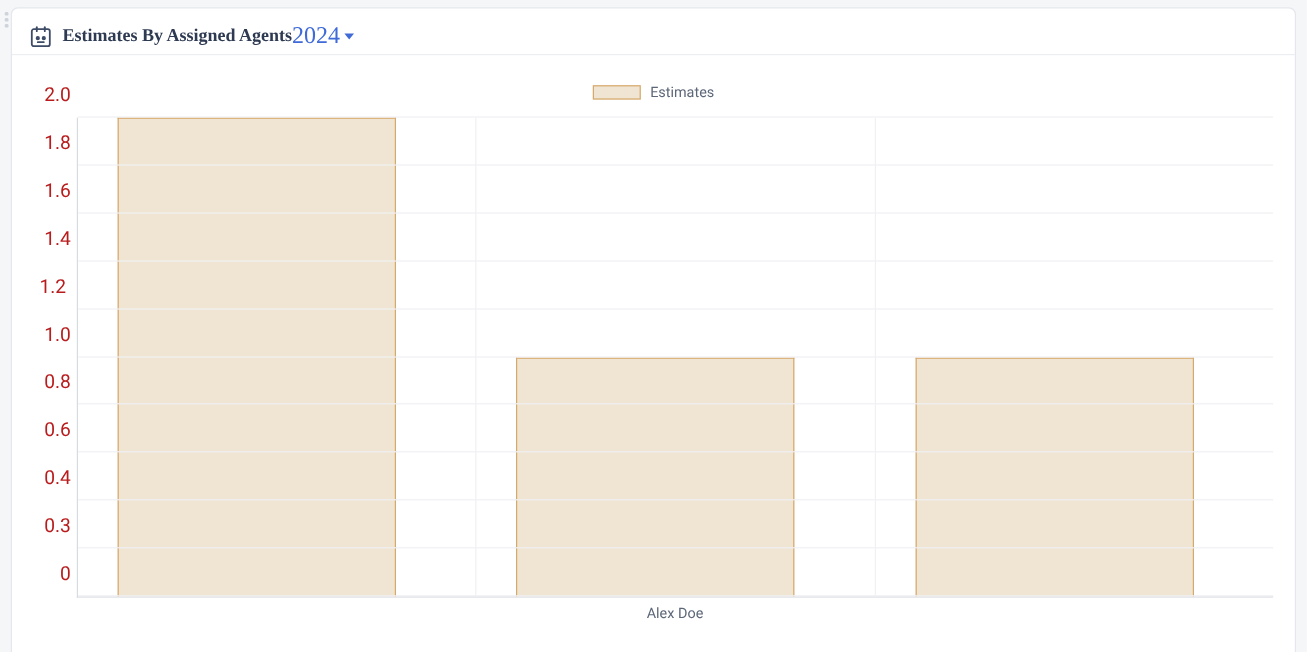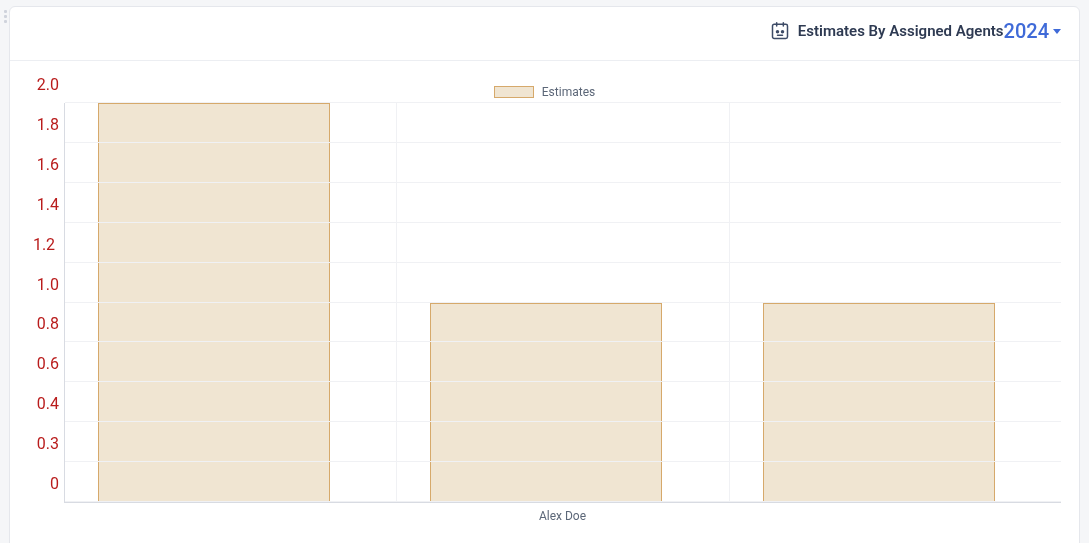--- a/index.html
+++ b/index.html
@@ -30,23 +30,24 @@
     background: #fff;
     border: 1px solid #e5e7ec;
     border-radius: 6px;
     width: 1071px;
     margin: 0 auto;
     position: relative;
   }
   .card-header {
     display: flex;
     align-items: center;
-    justify-content: flex-end;
-    padding: 12px 18px 17px 14px;
+    justify-content: flex-start;
+    padding: 12px 18px 3px 14px;
     border-bottom: 1px solid #eceef2;
+    font-family: Liberation Serif, serif;
   }
   .header-left {
     display: flex;
     align-items: center;
     gap: 8px;
   }
   .header-icon svg { display:block; }
   .header-title {
     font-size: 15px;
     font-weight: 600;
@@ -71,21 +72,21 @@
     position: relative;
     padding: 24px 18px 30px 18px;
   }
   .legend {
     display:flex;
     justify-content:center;
     align-items:center;
     gap:8px;
     font-size: 12px;
     color: #5c6778;
-    margin-bottom: 4px;
+    margin-bottom: 14px;
   }
   .legend-swatch {
     width: 40px;
     height: 12px;
     background: #f0e5d2;
     border: 1px solid #d6a96b;
   }
   .plot {
     position: relative;
     height: 400px;

